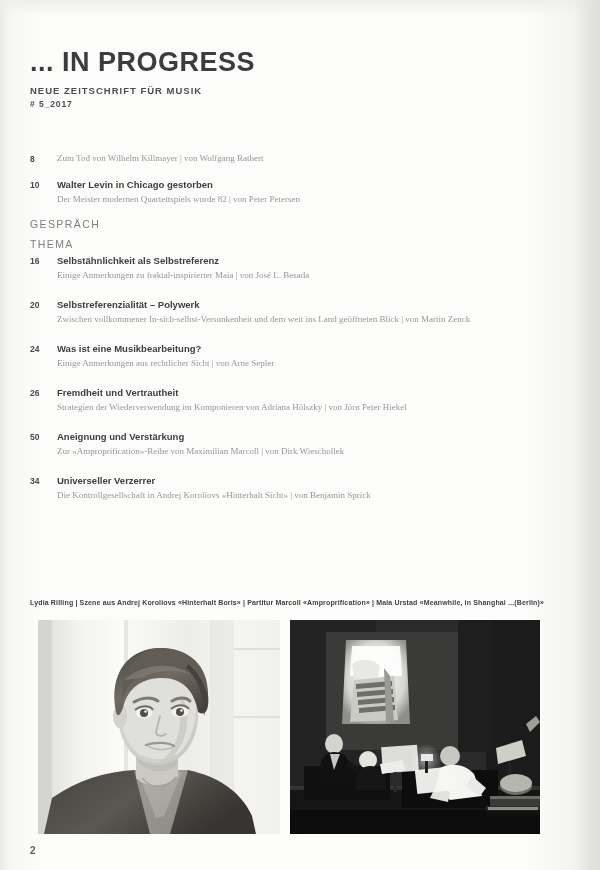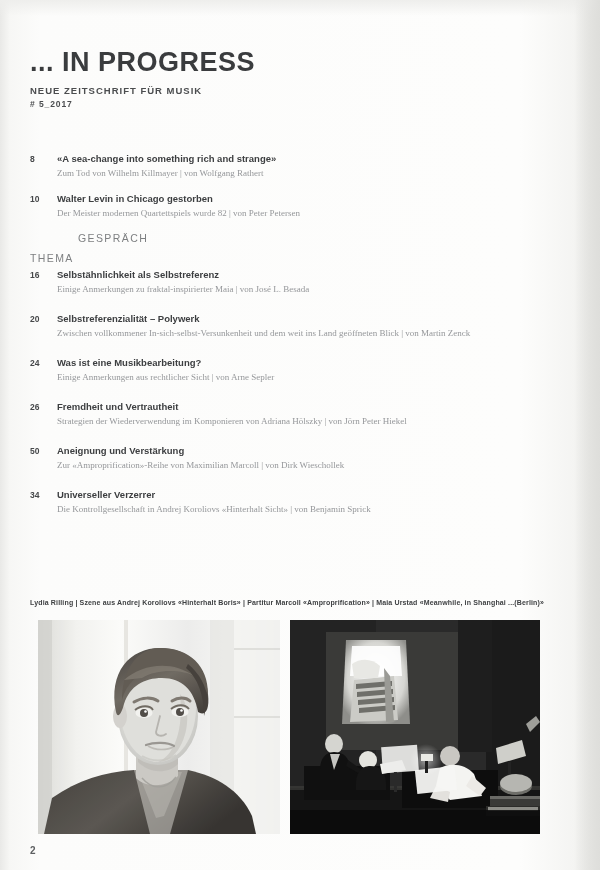--- a/index.html
+++ b/index.html
@@ -114,21 +114,21 @@
   }
   .entry-sub {
     font-size: 9px;
     font-family: "Liberation Serif", serif;
     color: #95979a;
     line-height: 13px;
     margin: 0;
   }
 
   
-  .section.gespraech { margin-top: 6px; margin-left: 48px; }
+  .section.gespraech { margin-top: 6px; }
   .section.thema { margin-top: 6px; }
   .section.thema .entry { margin-bottom: 16px; }
 
   
   .photo-caption {
     position: absolute;
     left: 30px;
     top: 598px;
     width: 545px;
     font-size: 7px;
@@ -189,21 +189,20 @@
       <div class="mast-issue"># 5_2017</div>
     </div>
 
     <div class="toc">
 
       <div class="section nachruf">
 
         <div class="entry">
           <div class="entry-page">8</div>
           <div class="entry-body">
-            <div class="entry-title">«A sea-change into something rich and strange»</div>
             <div class="entry-sub">Zum Tod von Wilhelm Killmayer | von Wolfgang Rathert</div>
           </div>
         </div>
 
         <div class="entry">
           <div class="entry-page">10</div>
           <div class="entry-body">
             <div class="entry-title">Walter Levin in Chicago gestorben</div>
             <div class="entry-sub">Der Meister modernen Quartettspiels wurde 82 | von Peter Petersen</div>
           </div>

